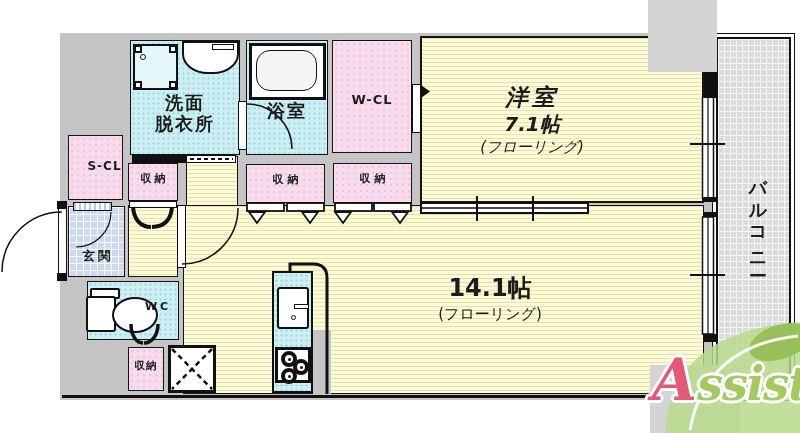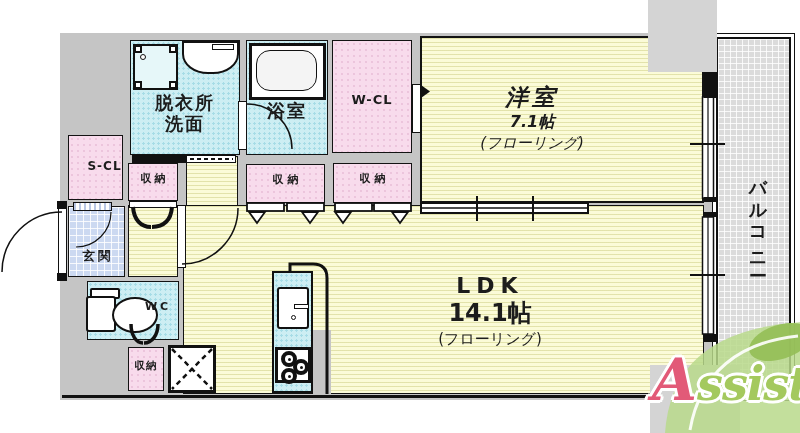--- a/index.html
+++ b/index.html
@@ -174,39 +174,38 @@
 
   <path d="M 290,272 L 290,264 L 313,264 Q 327,264 327,278 L 327,394" fill="none" stroke="#111" stroke-width="3"></path>
 
   <g stroke="#111" stroke-width="2.5" stroke-dasharray="5 4">
     <line x1="172" y1="349" x2="212" y2="389"></line>
     <line x1="212" y1="349" x2="172" y2="389"></line>
   </g>
 </svg>
 
 <div class="abs lbl" style="left:130px;top:93px;width:110px;font-size:18px;letter-spacing:2px;">
+  <div>洗面</div>
   <div>脱衣所</div>
-  <div>洗面</div>
 </div>
 <div class="abs lbl" style="left:246px;top:101px;width:82px;font-size:18px;letter-spacing:2px;">浴室</div>
 <div class="abs lbl" style="left:332px;top:93px;width:80px;font-size:13px;letter-spacing:1px;">W-CL</div>
 <div class="abs lbl" style="left:68px;top:160px;width:55px;font-size:12px;letter-spacing:1px;padding-left:18px;">S-CL</div>
 <div class="abs lbl" style="left:128px;top:173px;width:50px;font-size:11px;letter-spacing:3px;text-indent:3px;">収納</div>
 <div class="abs lbl" style="left:246px;top:174px;width:79px;font-size:11px;letter-spacing:4px;text-indent:4px;">収納</div>
 <div class="abs lbl" style="left:333px;top:173px;width:79px;font-size:11px;letter-spacing:4px;text-indent:4px;">収納</div>
 <div class="abs lbl" style="left:128px;top:359px;width:36px;font-size:10.5px;letter-spacing:1px;">収納</div>
 <div class="abs lbl" style="left:68px;top:249px;width:57px;font-size:12.5px;letter-spacing:3px;text-indent:3px;">玄関</div>
 <div class="abs lbl" style="left:130px;top:301px;width:56px;font-size:11px;letter-spacing:3px;">WC</div>
 <div class="abs lbl" style="left:412px;top:84px;width:240px;font-style:italic;">
   <div style="font-size:23px;letter-spacing:4px;">洋室</div>
-  <div style="font-size:16px;margin-top:3px;">7.1帖</div>
+  <div style="font-size:20px;margin-top:3px;">7.1帖</div>
   <div style="font-size:15px;margin-top:3px;font-weight:500;">(フローリング)</div>
 </div>
 <div class="abs lbl" style="left:370px;top:273px;width:240px;">
-  <div style="font-size:22px;letter-spacing:6px;">LDK</div>
   <div style="font-size:24px;margin-top:2px;">14.1帖</div>
   <div style="font-size:15px;margin-top:3px;font-weight:500;">(フローリング)</div>
 </div>
 <div class="abs lbl" style="left:742px;top:150px;width:26px;height:135px;writing-mode:vertical-rl;font-size:18px;letter-spacing:4px;">バルコニー</div>
 
 <div class="abs grayblock" style="left:648px;top:0;width:69px;height:72px;"></div>
 <div class="abs grayblock" style="left:650px;top:365px;width:90px;height:68px;"></div>
 
 <div class="abs" id="logo">
   <svg class="abs" style="left:0;top:0;" width="160" height="123" viewBox="0 0 160 123">

